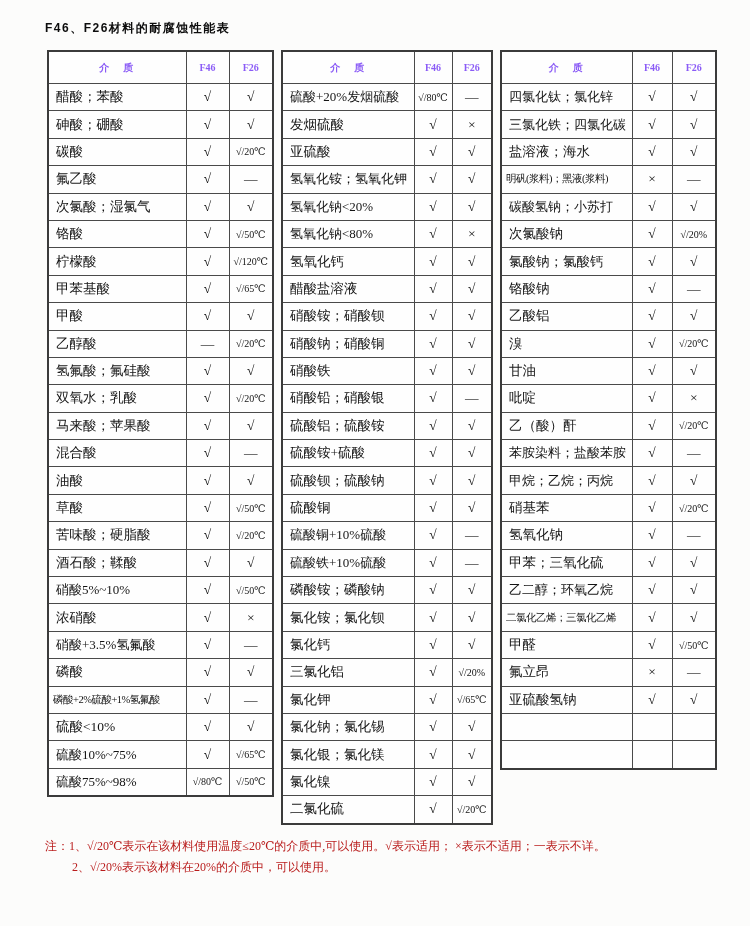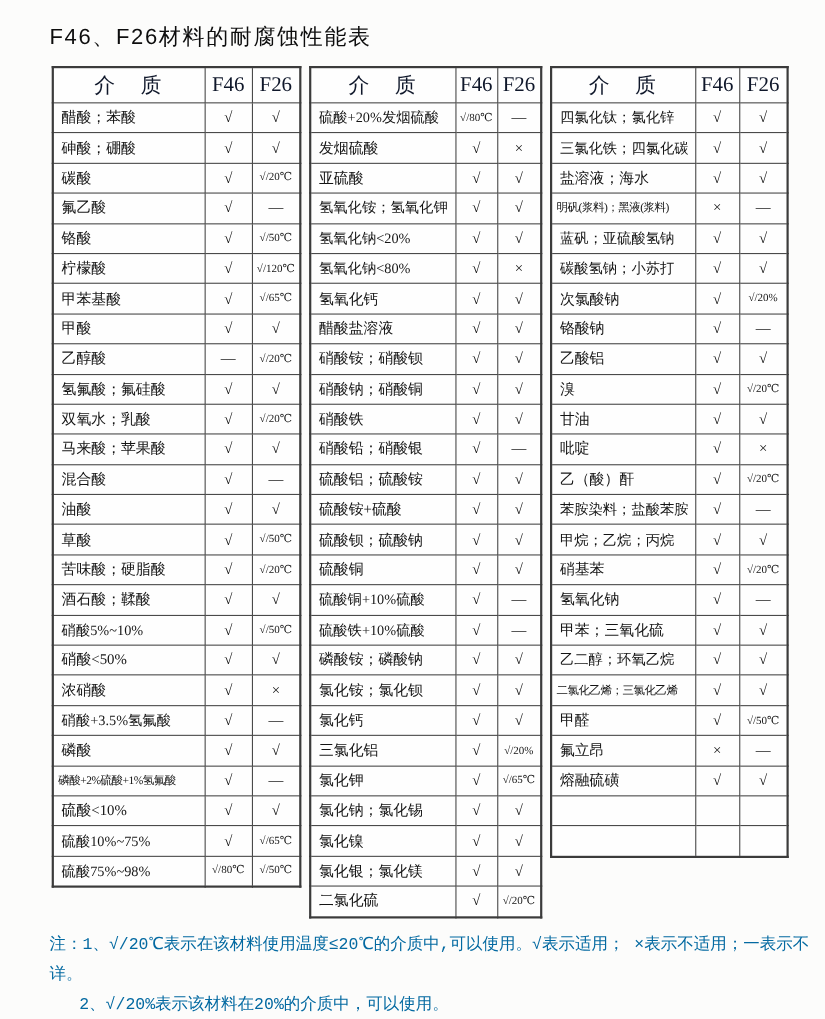--- a/index.html
+++ b/index.html
@@ -6,22 +6,22 @@
   body{
     width:750px;height:926px;
     background:#fcfcfb;
     color:#141414;
     font-family:"Liberation Serif","DejaVu Serif",serif;
     overflow:hidden;
   }
   .page-title{
     margin:20px 0 0 45px;
     font-family:"Liberation Sans","DejaVu Sans",sans-serif;
-    font-weight:normal;
-    font-size:20px;
+    font-weight:bold;
+    font-size:12px;
     letter-spacing:1.5px;
     color:#0d0d0d;
   }
   .tables{
     margin:13px 0 0 47px;
     display:flex;
     gap:7px;
     align-items:flex-start;
   }
   table.media-table{
@@ -30,41 +30,40 @@
     background:#fefefe;
     border:2px solid #3b3b3b;
   }
   table.media-table th, table.media-table td{
     border:1px solid #4a4a4a;
     overflow:hidden;
     white-space:nowrap;
   }
   table.media-table th{
     height:29px;
-    font-weight:normal;
-    font-size:19px;
+    font-weight:bold;
+    font-size:10px;
     text-align:center;
-    color:#0f172a;
+    color:#8b5cf6;
   }
   th.h-medium{letter-spacing:2px;}
   table.media-table td{
     height:26.4px;
     font-size:13.5px;
   }
   td.name{text-align:left;padding:0 3px 0 7px;}
   td.name.sm{font-size:13px;}
   td.name.xs{font-size:10.5px;letter-spacing:-0.5px;padding-left:4px;}
   td.val{text-align:center;font-size:14px;padding:0 1px;}
   td.val.vs{font-size:10px;}
   .notes{
     margin:11px 0 0 45px;
-    font-size:15px;
+    font-size:12px;
     line-height:1.8;
-    color:#0369a1;
-    font-family:Liberation Mono, monospace;
+    color:#b91c1c;
   }
   .note-line-2{padding-left:27px;}
 </style>
 </head>
 <body>
 
 <div class="page">
 
   <h1 class="page-title">F46、F26材料的耐腐蚀性能表</h1>
 
@@ -98,20 +97,25 @@
             <td class="name">碳酸</td>
             <td class="val">√</td>
             <td class="val vs">√/20℃</td>
           </tr>
           <tr>
             <td class="name">氟乙酸</td>
             <td class="val">√</td>
             <td class="val">—</td>
           </tr>
           <tr>
+            <td class="name">次氯酸；湿氯气</td>
+            <td class="val">√</td>
+            <td class="val">√</td>
+          </tr>
+          <tr>
             <td class="name">铬酸</td>
             <td class="val">√</td>
             <td class="val vs">√/50℃</td>
           </tr>
           <tr>
             <td class="name">柠檬酸</td>
             <td class="val">√</td>
             <td class="val vs">√/120℃</td>
           </tr>
           <tr>
@@ -166,25 +170,20 @@
           </tr>
           <tr>
             <td class="name">酒石酸；鞣酸</td>
             <td class="val">√</td>
             <td class="val">√</td>
           </tr>
           <tr>
             <td class="name sm">硝酸5%~10%</td>
             <td class="val">√</td>
             <td class="val vs">√/50℃</td>
-          </tr>
-          <tr>
-            <td class="name">硝酸&lt;50%</td>
-            <td class="val">√</td>
-            <td class="val">√</td>
           </tr>
           <tr>
             <td class="name">浓硝酸</td>
             <td class="val">√</td>
             <td class="val">×</td>
           </tr>
           <tr>
             <td class="name sm">硝酸+3.5%氢氟酸</td>
             <td class="val">√</td>
             <td class="val">—</td>
@@ -345,26 +344,26 @@
             <td class="name">氯化钾</td>
             <td class="val">√</td>
             <td class="val vs">√/65℃</td>
           </tr>
           <tr>
             <td class="name">氯化钠；氯化锡</td>
             <td class="val">√</td>
             <td class="val">√</td>
           </tr>
           <tr>
+            <td class="name">氯化银；氯化镁</td>
+            <td class="val">√</td>
+            <td class="val">√</td>
+          </tr>
+          <tr>
             <td class="name">氯化镍</td>
-            <td class="val">√</td>
-            <td class="val">√</td>
-          </tr>
-          <tr>
-            <td class="name">氯化银；氯化镁</td>
             <td class="val">√</td>
             <td class="val">√</td>
           </tr>
           <tr>
             <td class="name">二氯化硫</td>
             <td class="val">√</td>
             <td class="val vs">√/20℃</td>
           </tr>
         </tbody>
     </table>
@@ -397,33 +396,33 @@
             <td class="name">盐溶液；海水</td>
             <td class="val">√</td>
             <td class="val">√</td>
           </tr>
           <tr>
             <td class="name xs">明矾(浆料)；黑液(浆料)</td>
             <td class="val">×</td>
             <td class="val">—</td>
           </tr>
           <tr>
-            <td class="name sm">蓝矾；亚硫酸氢钠</td>
-            <td class="val">√</td>
-            <td class="val">√</td>
-          </tr>
-          <tr>
             <td class="name sm">碳酸氢钠；小苏打</td>
             <td class="val">√</td>
             <td class="val">√</td>
           </tr>
           <tr>
             <td class="name">次氯酸钠</td>
             <td class="val">√</td>
             <td class="val vs">√/20%</td>
+          </tr>
+          <tr>
+            <td class="name">氯酸钠；氯酸钙</td>
+            <td class="val">√</td>
+            <td class="val">√</td>
           </tr>
           <tr>
             <td class="name">铬酸钠</td>
             <td class="val">√</td>
             <td class="val">—</td>
           </tr>
           <tr>
             <td class="name">乙酸铝</td>
             <td class="val">√</td>
             <td class="val">√</td>
@@ -487,21 +486,21 @@
             <td class="name">甲醛</td>
             <td class="val">√</td>
             <td class="val vs">√/50℃</td>
           </tr>
           <tr>
             <td class="name">氟立昂</td>
             <td class="val">×</td>
             <td class="val">—</td>
           </tr>
           <tr>
-            <td class="name">熔融硫磺</td>
+            <td class="name">亚硫酸氢钠</td>
             <td class="val">√</td>
             <td class="val">√</td>
           </tr>
           <tr>
             <td class="name"></td>
             <td class="val"></td>
             <td class="val"></td>
           </tr>
           <tr>
             <td class="name"></td>

